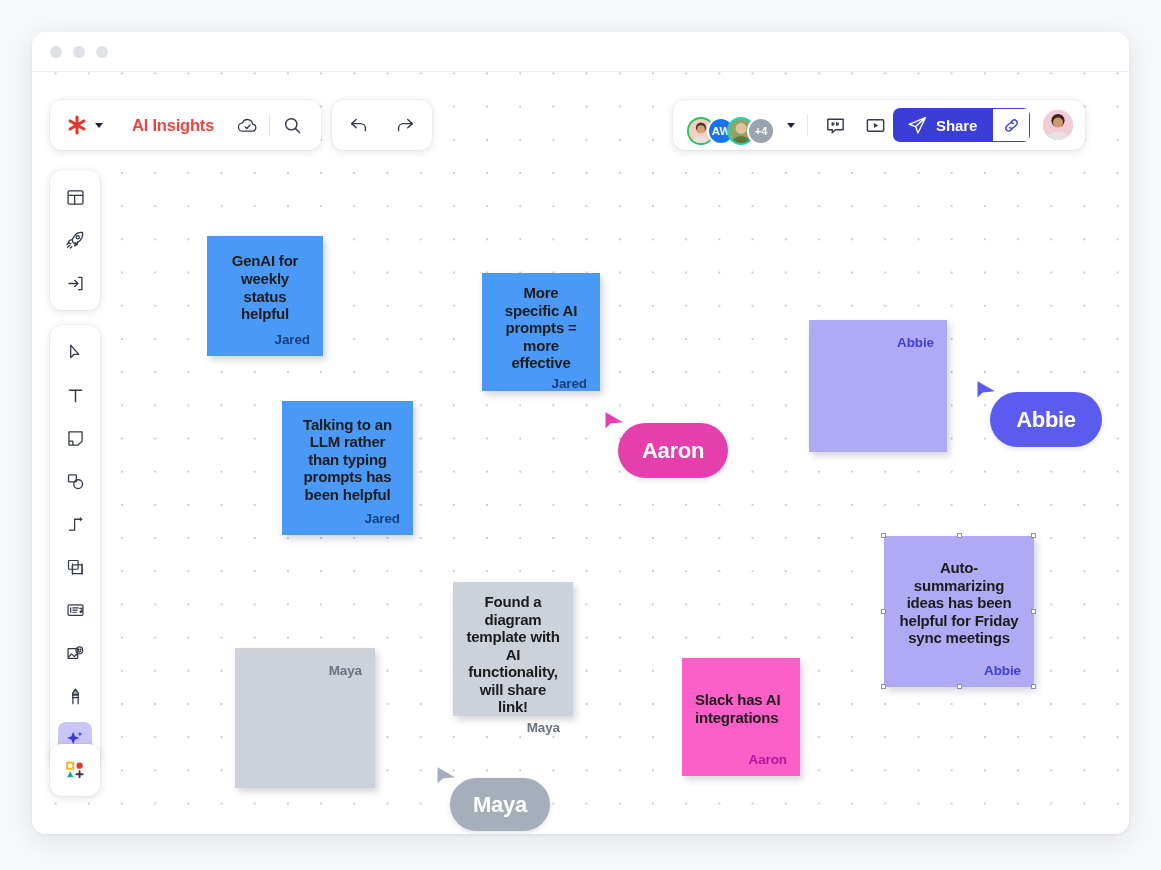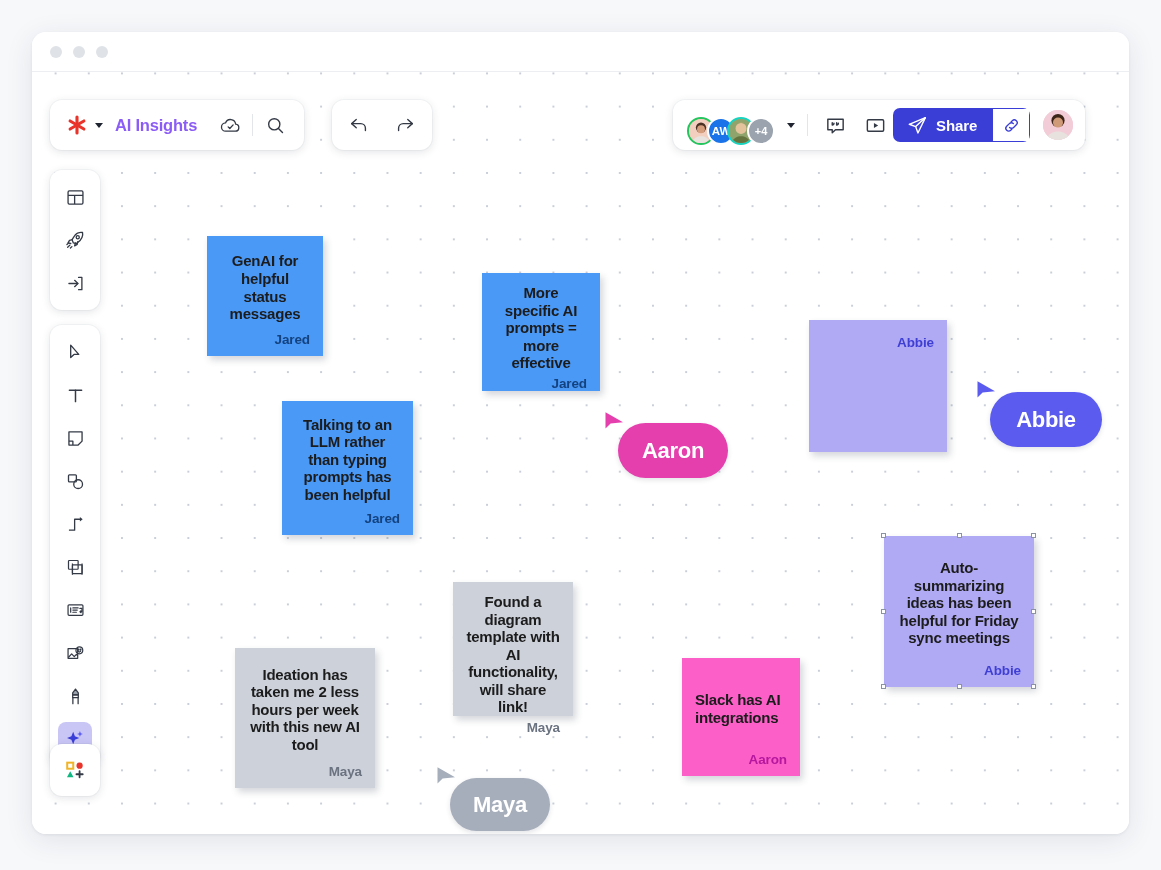--- a/index.html
+++ b/index.html
@@ -55,22 +55,22 @@
     display: flex; align-items: center;
   }
   #doc-bar { left: 18px; top: 68px; height: 50px; padding: 0 14px 0 16px; gap: 0; }
   #brand-logo { width: 22px; height: 22px; position: relative; }
   #brand-caret {
     width: 0; height: 0; margin-left: 7px;
     border-left: 4.5px solid transparent; border-right: 4.5px solid transparent;
     border-top: 5.5px solid #1f2430;
   }
   #doc-title {
-    margin-left: 12px; font-size: 16.5px; font-weight: 700;
-    color: #8b5cf6; letter-spacing: -.2px; white-space: nowrap;
+    margin-left: 29px; font-size: 16.5px; font-weight: 700;
+    color: #ef4444; letter-spacing: -.2px; white-space: nowrap;
   }
   .bar-icon-btn {
     width: 30px; height: 30px; display: flex;
     align-items: center; justify-content: center; cursor: pointer;
   }
   #cloud-btn { margin-left: 18px; }
   .bar-divider { width: 1px; height: 22px; background: #e2e5ea; margin: 0 7px; }
 
   #history-bar { left: 300px; top: 68px; height: 50px; padding: 0 12px; gap: 16px; }
 
@@ -173,21 +173,21 @@
 
   <div id="titlebar">
     <div class="win-dot" id="dot-close"></div>
     <div class="win-dot" id="dot-min"></div>
     <div class="win-dot" id="dot-max"></div>
   </div>
 
   <div id="canvas">
     <div id="notes-layer">
         <div class="sticky" style="left: 175px; top: 164px; width: 116px; height: 120px; background: rgb(74, 153, 247);">
-          <div class="sticky-text">GenAI for helpful status messages</div>
+          <div class="sticky-text">GenAI for weekly status helpful</div>
           <div class="sticky-author" style="color: rgb(20, 66, 126);">Jared</div>
         </div>
         <div class="sticky" style="left: 450px; top: 201px; width: 118px; height: 118px; background: rgb(74, 153, 247);">
           <div class="sticky-text">More specific AI prompts = more effective</div>
           <div class="sticky-author" style="color: rgb(20, 66, 126);">Jared</div>
         </div>
         <div class="sticky" style="left: 250px; top: 329px; width: 131px; height: 134px; background: rgb(74, 153, 247);">
           <div class="sticky-text">Talking to an LLM rather than typing prompts has been helpful</div>
           <div class="sticky-author" style="color: rgb(20, 66, 126);">Jared</div>
         </div>
@@ -204,21 +204,20 @@
           <div class="sel-handle" style="left: 147px; top: 73px;"></div>
           <div class="sel-handle" style="left: -3px; top: 148px;"></div>
           <div class="sel-handle" style="left: 72.5px; top: 148px;"></div>
           <div class="sel-handle" style="left: 147px; top: 148px;"></div>
         </div>
         <div class="sticky" style="left: 421px; top: 510px; width: 120px; height: 134px; background: rgb(204, 209, 218);">
           <div class="sticky-text">Found a diagram template with AI functionality, will share link!</div>
           <div class="sticky-author" style="color: rgb(107, 114, 128);">Maya</div>
         </div>
         <div class="sticky" style="left: 203px; top: 576px; width: 140px; height: 140px; background: rgb(204, 209, 218);">
-          <div class="sticky-text">Ideation has taken me 2 less hours per week with this new AI tool</div>
           <div class="sticky-author" style="color: rgb(107, 114, 128);">Maya</div>
         </div>
         <div class="sticky left-text" style="left: 650px; top: 586px; width: 118px; height: 118px; background: rgb(252, 95, 200);">
           <div class="sticky-text">Slack has AI integrations</div>
           <div class="sticky-author" style="color: rgb(181, 23, 158);">Aaron</div>
         </div>
       </div>
     <div id="cursors-layer">
         <div class="cursor-label" style="left: 572px; top: 339px; width: 124px; height: 69px;">
           <div class="cursor-arrow"><svg width="24" height="26" viewBox="0 0 24 26">

